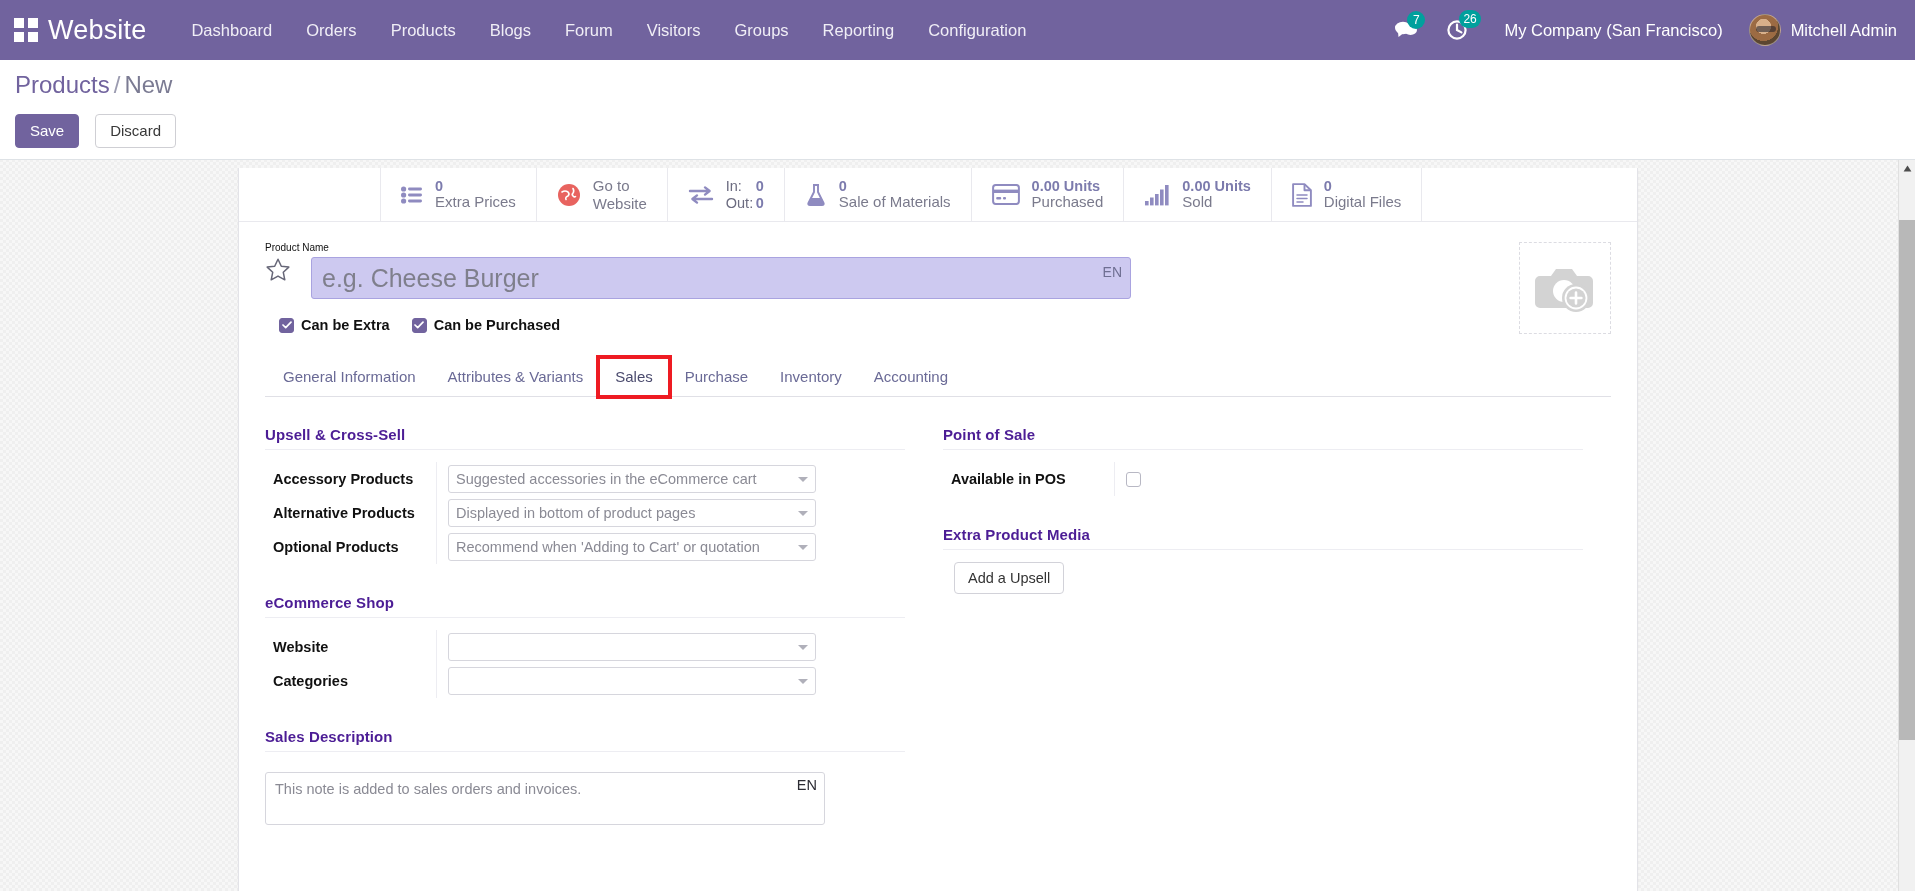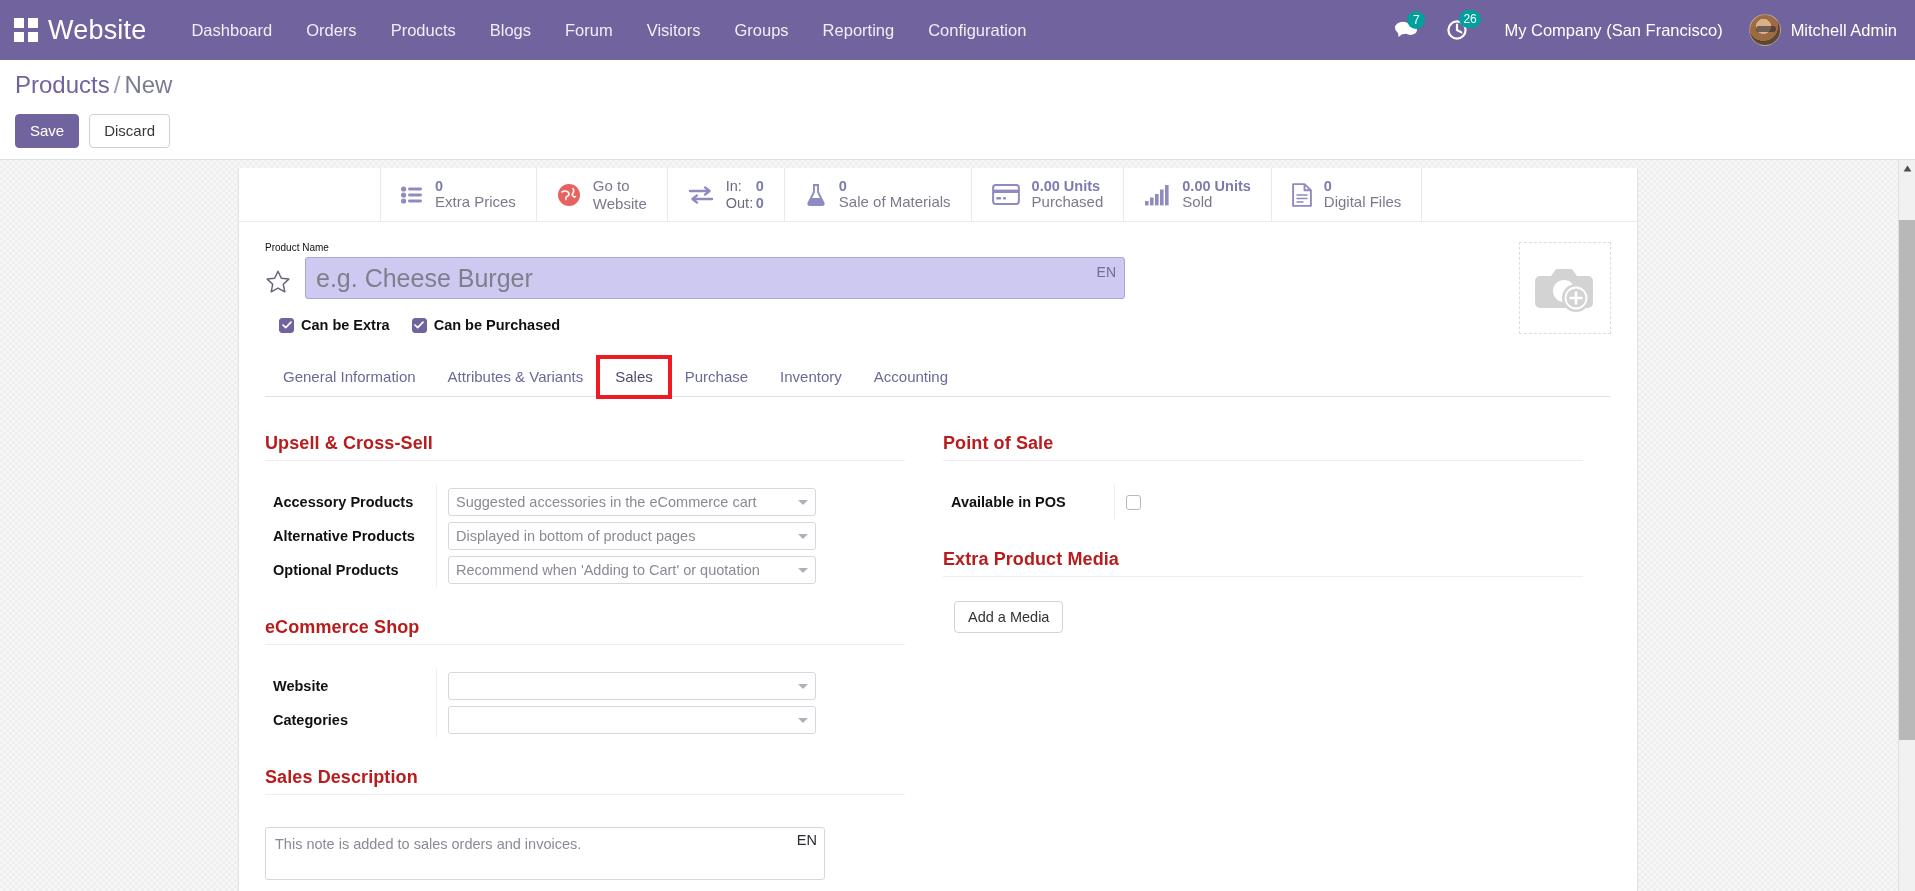--- a/index.html
+++ b/index.html
@@ -90,21 +90,21 @@
     border-bottom: 1px solid #dee2e6;
     z-index: 20;
   }
   .breadcrumb {
     position: absolute; left: 15px; top: 11px;
     font-size: 24px; color: #5a5a7a; white-space: nowrap;
   }
   .breadcrumb .crumb-link { color: #71639e; cursor: pointer; }
   .breadcrumb .sep { color: #9b9bb0; margin: 0 4px; }
   .breadcrumb .crumb-active { color: #7b7b93; }
-  .btn-row { position: absolute; left: 15px; top: 54px; display: flex; gap: 10px; }
+  .btn-row { position: absolute; left: 15px; top: 54px; display: flex; gap: 16px; }
   .btn {
     font-size: 15px; padding: 6px 14px; border-radius: 4px;
     cursor: pointer; line-height: 20px; white-space: nowrap;
   }
   .btn-primary { background: #71639e; color: #fff; border: 1px solid #71639e; }
   .btn-secondary { background: #fff; color: #383838; border: 1px solid #cfcfd4; }
 
   
   .sheet {
     position: absolute; left: 238px; top: 168px;
@@ -132,21 +132,21 @@
   .stat-inout .k { color: #6c6c80; font-weight: 400; width: 30px; }
   .stat-inout .v { color: #7c7bad; font-weight: 700; }
   .stat-2line { font-size: 15px; color: #7a7a8c; line-height: 1.15; }
 
   
   .form-body { padding: 20px 26px 0 26px; position: relative; }
 
   .label-small {
     font-size: 10px; font-weight: 400; color: #111; margin-bottom: 4px;
   }
-  .name-row { display: flex; align-items: flex-end; gap: 14px; }
+  .name-row { display: flex; align-items: flex-start; gap: 20px; }
   .star-ico { cursor: pointer; flex: 0 0 auto; }
   .name-field {
     position: relative; width: 820px; height: 42px;
     background: #cdc9f0; border: 1px solid #a9a3e0; border-radius: 3px;
     display: flex; align-items: center;
   }
   .name-field input {
     border: none; outline: none; background: transparent;
     font-size: 25px; color: #6e6e7a; width: 100%;
     padding: 0 44px 0 10px; font-family: "Liberation Sans", sans-serif;
@@ -165,38 +165,38 @@
     display: flex; align-items: center; justify-content: center;
     flex: 0 0 auto;
   }
   .cb svg { display: block; }
   .cbox-label { font-size: 14.5px; font-weight: 700; color: #111; }
 
   
   .tabs {
     display: flex; align-items: flex-end; gap: 0;
     border-bottom: 1px solid #e0e0e6;
-    margin: 25px 0 8px 0; padding-left: 2px;
+    margin: 25px 0 1px 0; padding-left: 2px;
   }
   .tab {
     font-size: 15px; color: #6a6a96; padding: 10px 16px 11px 16px;
     cursor: pointer; white-space: nowrap; position: relative; background: transparent;
   }
   .tab.highlighted {
     outline: 4px solid #ee1b22; outline-offset: -1px;
     background: #ffffff; color: #4b4b6e; z-index: 3;
   }
 
   
   .groups { display: flex; gap: 38px; padding-top: 28px; }
   .col { width: 640px; }
   .group { margin-bottom: 30px; }
   .group-title {
-    font-size: 18px; font-weight: 700; color: #b91c1c;
-    border-bottom: 1px solid #ededf2; padding-bottom: 6px; margin-bottom: 24px;
+    font-size: 15px; font-weight: 700; color: #4c1d95;
+    border-bottom: 1px solid #ededf2; padding-bottom: 6px; margin-bottom: 12px;
     letter-spacing: .1px;
   }
   .frow { display: flex; align-items: center; min-height: 34px; margin-left: 8px; }
   .frow .fl {
     width: 163px; flex: 0 0 163px;
     font-size: 14.5px; font-weight: 700; color: #111;
     padding-right: 10px;
   }
   .frow .fv {
     flex: 1; border-left: 1px solid #ededf2; padding-left: 11px;
@@ -569,21 +569,21 @@
             <div class="frow">
               <div class="fl">Available in POS</div>
               <div class="fv">
                 <span class="cb-plain"></span>
               </div>
             </div>
           </div>
 
           <div class="group">
             <div class="group-title">Extra Product Media</div>
-            <div class="btn-media" style="display:inline-block;margin-left:11px;">Add a Media</div>
+            <div class="btn-media" style="display:inline-block;margin-left:11px;">Add a Upsell</div>
           </div>
 
         </div>
       </div>
     </div>
   </div>
 
   <div class="scrollbar">
     <div class="sb-arrow">
       <svg width="9" height="7" viewBox="0 0 9 7">

